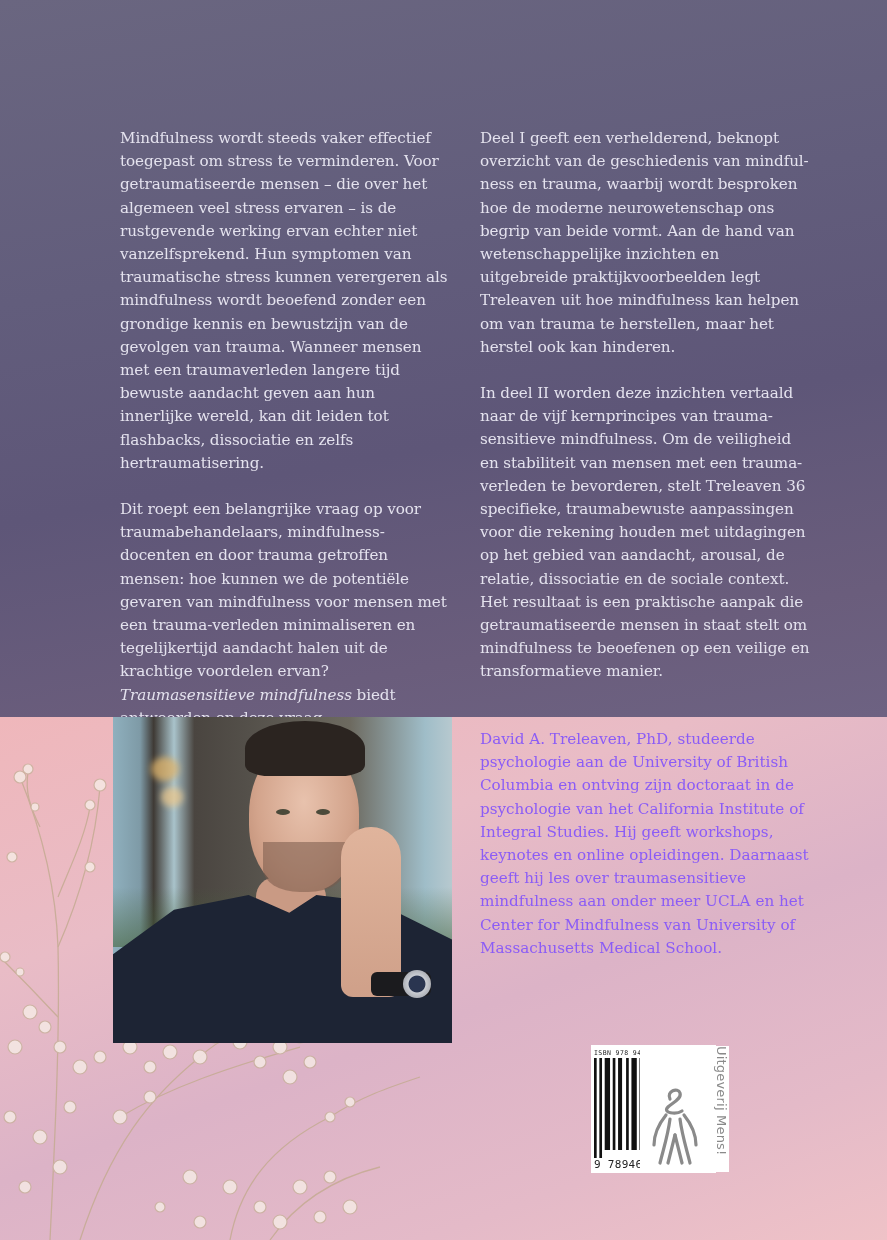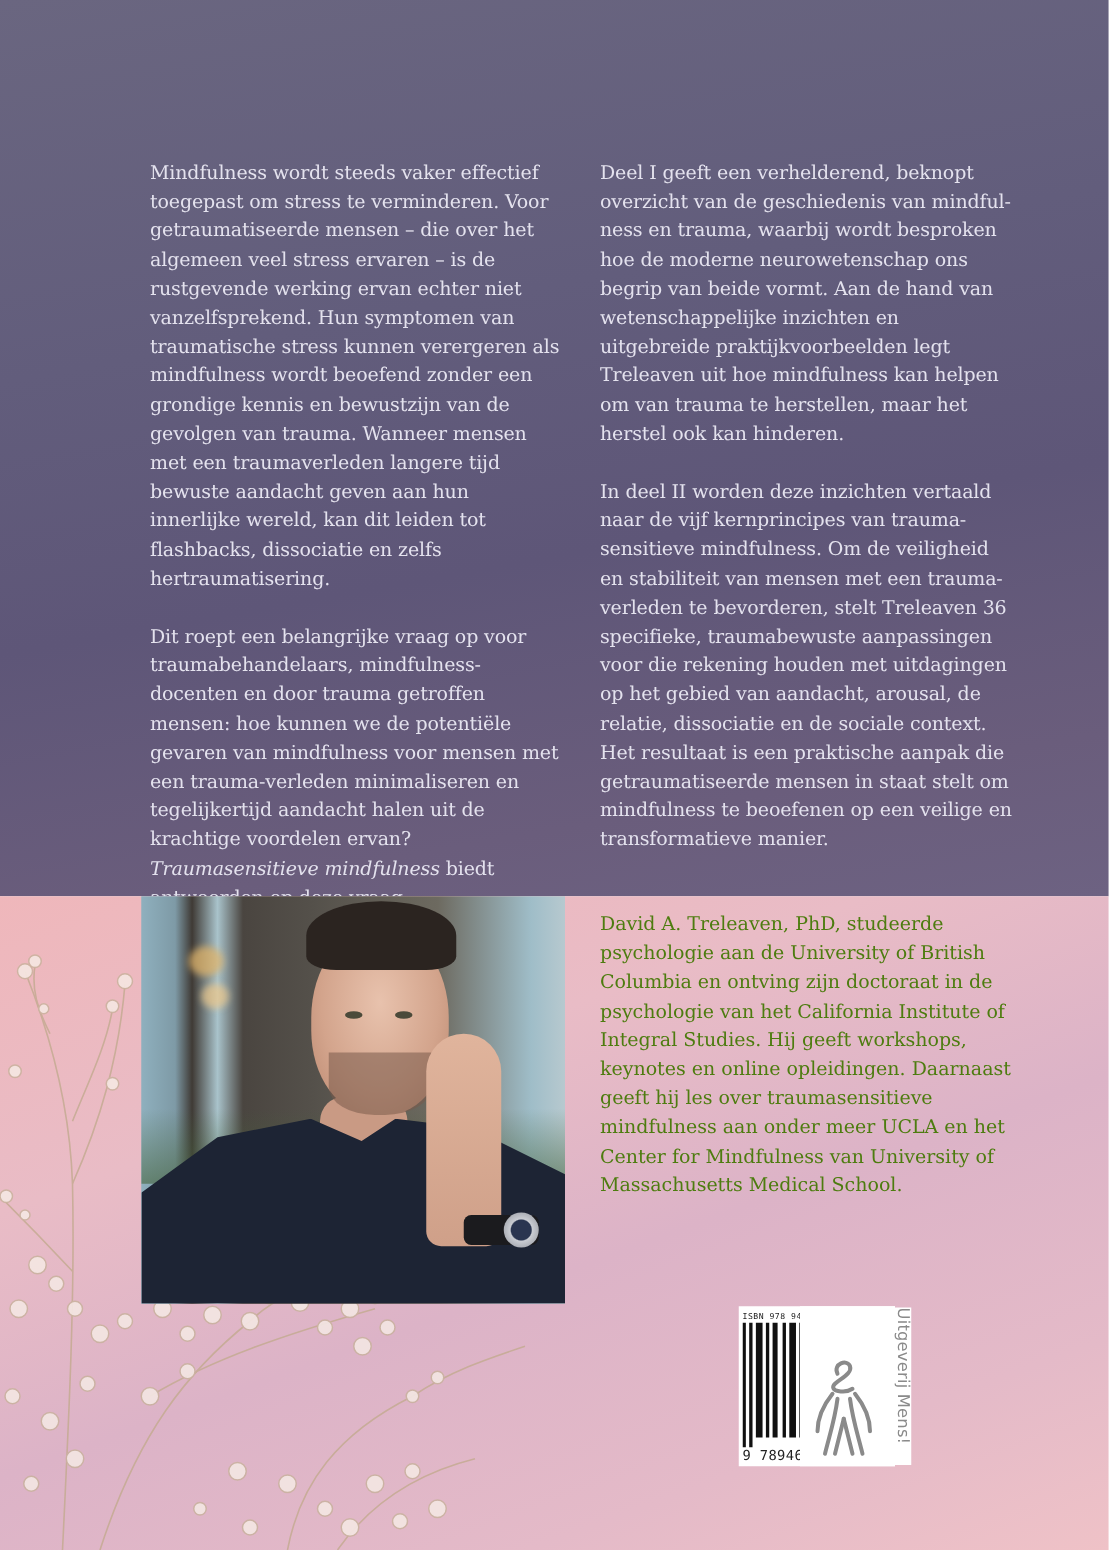--- a/index.html
+++ b/index.html
@@ -24,21 +24,21 @@
   .photo .neck { position: absolute; left: 143px; top: 160px; width: 70px; height: 60px; background: #c99a84; border-radius: 20px; }
   .photo .face { position: absolute; left: 136px; top: 25px; width: 110px; height: 150px; background: radial-gradient(ellipse at 50% 40%, #e8c2ad 0%, #d3a48c 60%, #b9876f 100%); border-radius: 48% 48% 45% 45%; }
   .photo .hair { position: absolute; left: 132px; top: 4px; width: 120px; height: 55px; background: #2b2420; border-radius: 50% 50% 20% 20%; }
   .photo .beard { position: absolute; left: 150px; top: 125px; width: 82px; height: 50px; background: rgba(120,90,75,.55); border-radius: 0 0 45% 45%; }
   .photo .eye { position: absolute; top: 92px; width: 14px; height: 6px; background: #4b4a3a; border-radius: 50%; }
   .photo .eye.l { left: 163px; } .photo .eye.r { left: 203px; }
   .photo .hand { position: absolute; left: 228px; top: 110px; width: 60px; height: 170px; background: linear-gradient(180deg, #e0b49c 0%, #cfa089 100%); border-radius: 30px 30px 12px 12px; }
   .photo .watch { position: absolute; left: 258px; top: 255px; width: 60px; height: 24px; background: #1b1b1e; border-radius: 6px; }
   .photo .watch-face { position: absolute; left: 290px; top: 253px; width: 28px; height: 28px; background: radial-gradient(circle, #2a3550 40%, #c9ccd2 45%, #8d9098 100%); border-radius: 50%; }
   .branch { position: absolute; stroke: #c8b29c; stroke-width: 1.2; fill: none; opacity: .85; }
-  .bio { position: absolute; left: 480px; top: 728px; width: 340px; color: #4d7c0f; font-size: 15.2px; line-height: 23.2px; }
+  .bio { position: absolute; left: 480px; top: 728px; width: 340px; color: #8b5cf6; font-size: 15.2px; line-height: 23.2px; }
   .bio p { margin: 0; }
   .barcode-box { position: absolute; left: 591px; top: 1045px; width: 125px; height: 128px; background: #ffffff; }
   .isbn-top { position: absolute; left: 594px; top: 1049px; font-family: "DejaVu Sans Mono", monospace; font-size: 6.5px; color: #222; letter-spacing: .4px; }
   .bars { position: absolute; left: 594px; top: 1058px; width: 123px; height: 100px; }
   .isbn-bottom { position: absolute; left: 594px; top: 1158px; font-family: "DejaVu Sans Mono", "Liberation Mono", monospace; font-size: 11px; color: #222; letter-spacing: .3px; }
   .logo-box { position: absolute; left: 640px; top: 1045px; width: 76px; height: 128px; background: #fff; }
   .logo-text { position: absolute; left: 713px; top: 1046px; width: 16px; height: 126px; writing-mode: vertical-rl; font-family: "DejaVu Sans", sans-serif; font-size: 13px; color: #8a8a8a; letter-spacing: .2px; background: #fff; line-height: 16px; }
   .logo-figure { position: absolute; left: 648px; top: 1085px; width: 55px; height: 80px; }
 </style>
 </head>

